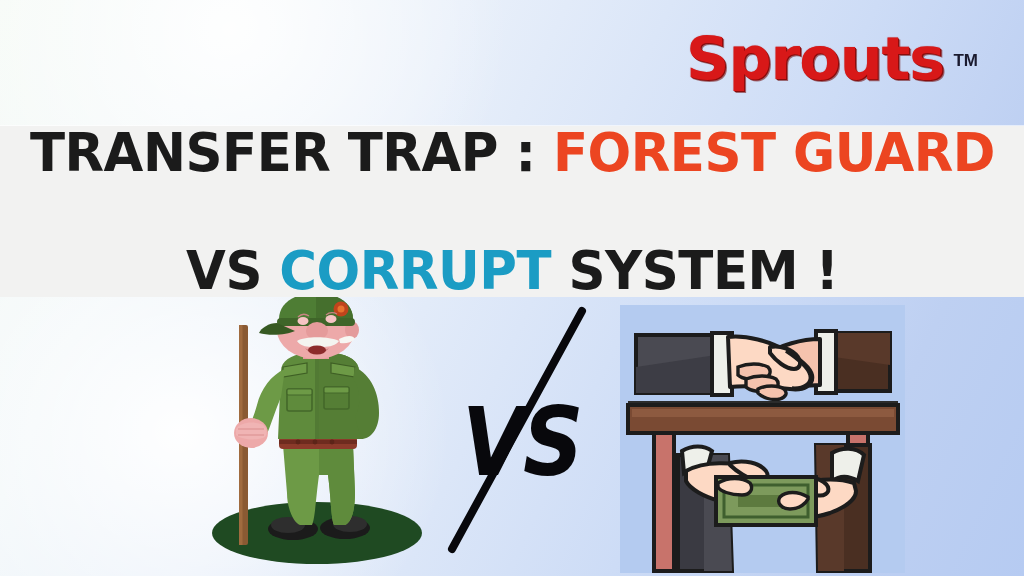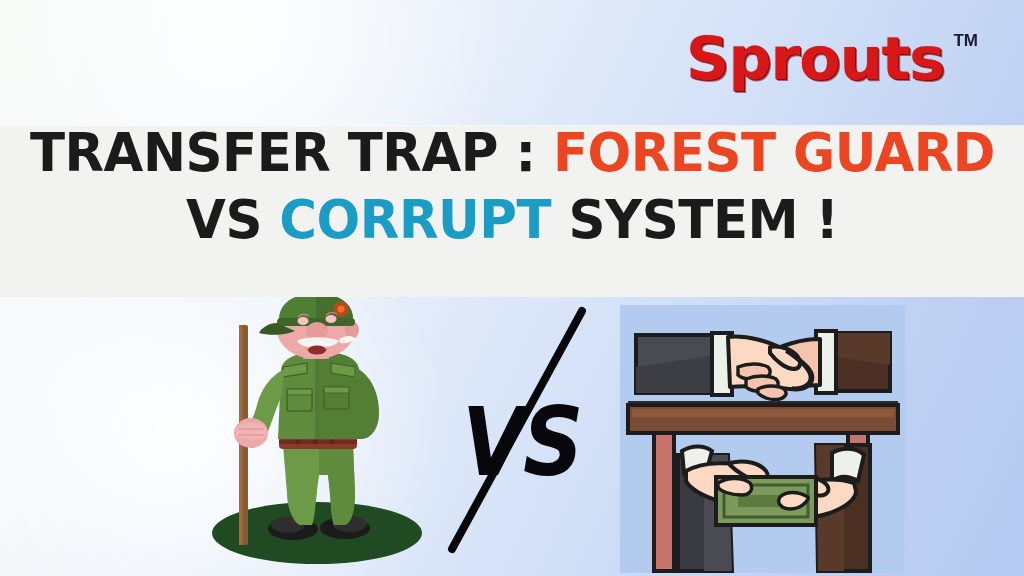--- a/index.html
+++ b/index.html
@@ -50,21 +50,21 @@
     background: radial-gradient(ellipse at center, rgba(255,255,255,0.9) 0%, rgba(255,255,255,0.0) 70%);
     pointer-events: none;
   }
 
   
   .brand {
     position: absolute;
     right: 46px;
     top: 30px;
     display: flex;
-    align-items: flex-start;
+    align-items: center;
     line-height: 1;
   }
   .brand-word {
     font-family: "DejaVu Sans", sans-serif;
     font-weight: bold;
     font-size: 58px;
     letter-spacing: -1px;
     color: #d81818;
     text-shadow:
       1px 1px 0 #8a0b0b,
@@ -88,21 +88,21 @@
     position: absolute;
     left: 0;
     right: 0;
     top: 126px;
     height: 171px;
     background: #f2f2f1;
     box-shadow: 0 -1px 0 rgba(255,255,255,0.6);
     display: flex;
     flex-direction: column;
     align-items: center;
-    justify-content: flex-start;
+    justify-content: space-between;
   }
   .title-line {
     font-family: "DejaVu Sans", sans-serif;
     font-weight: bold;
     white-space: nowrap;
     line-height: 1.0;
     letter-spacing: -0.5px;
     transform: scaleX(0.97);
   }
   .title-line-1 {

